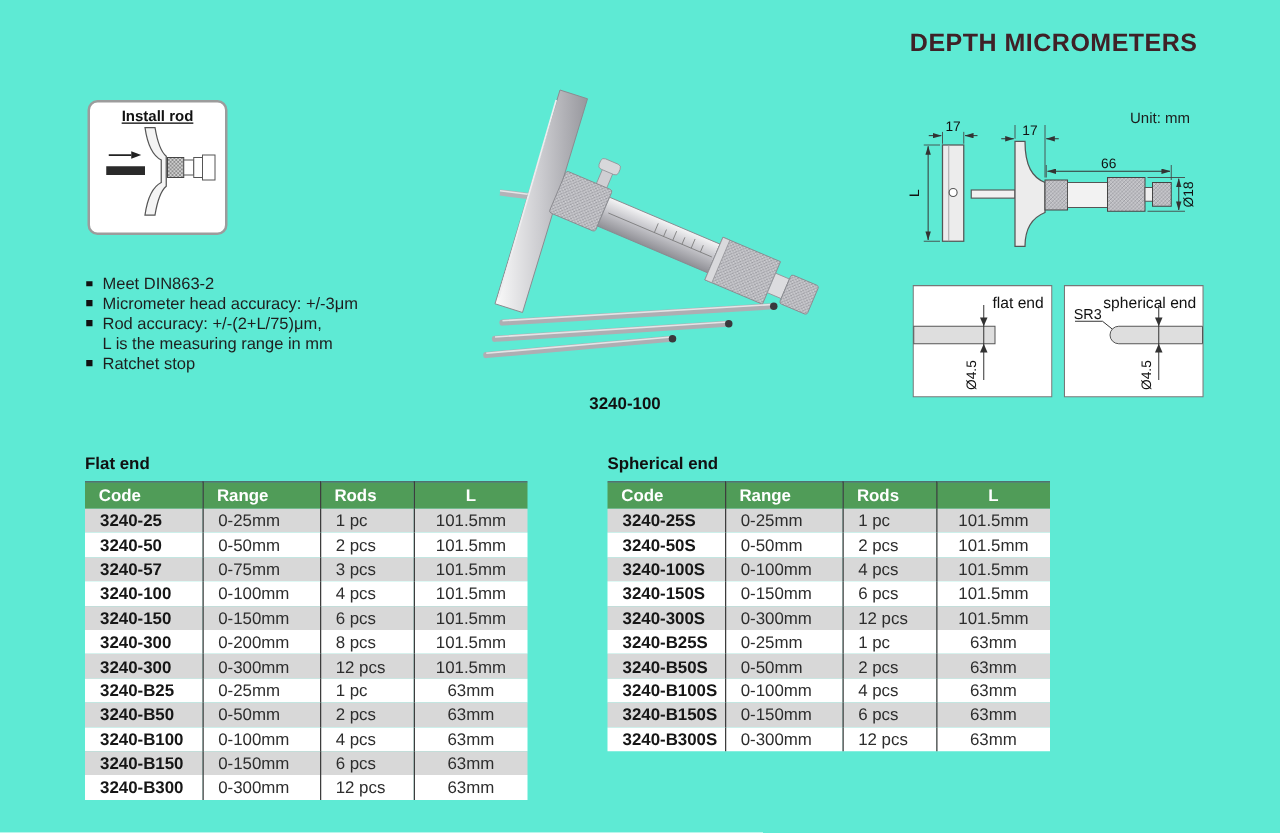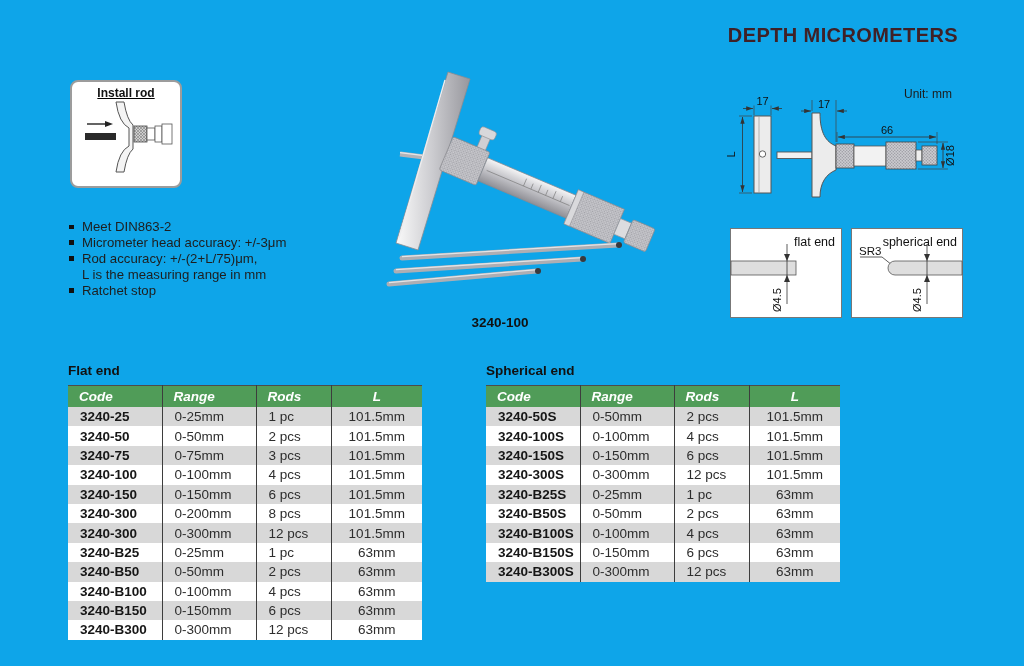--- a/index.html
+++ b/index.html
@@ -1,17 +1,17 @@
 <!DOCTYPE html>
 <html style="--header-green: #509c58; --row-gray: #d8d8d8; --title-color: #3f2127;"><head>
 <meta charset="utf-8">
 <style>
   html,body{margin:0;padding:0;background:#fff;}
   body{font-family:"Liberation Sans","DejaVu Sans",sans-serif;}
-  .page{position:relative;width:1024px;height:666px;background:#0ea5e9;overflow:hidden;}
+  .page{position:relative;width:1024px;height:666px;background:#5eead4;overflow:hidden;}
 
   .title{position:absolute;top:24px;right:66px;font-size:20px;font-weight:bold;
          color:var(--title-color,#3f2127);letter-spacing:.4px;}
   .unit{position:absolute;top:87px;right:72px;font-size:12px;color:#1c1c1c;text-align:right;}
 
   .install-box{position:absolute;left:70px;top:80px;width:112px;height:108px;
                border:2px solid #9c9c9c;border-radius:8px;background:#fff;box-sizing:border-box;text-decoration:underline;}
   .install-label{margin-top:4px;text-align:center;font-size:12px;font-weight:bold;color:#111;}
   .install-box svg{display:block;margin:1px auto 0 auto;}
 
@@ -32,21 +32,21 @@
 
   .section-heading{position:absolute;top:363px;font-size:13.5px;font-weight:bold;color:#111;}
   #flat-heading{left:68px;}
   #sph-heading{left:486px;}
 
   table.spec{position:absolute;top:385px;border-collapse:collapse;table-layout:fixed;
              width:354px;font-size:13.5px;}
   #flat-table{left:68px;}
   #sph-table{left:486px;}
   table.spec th{background:var(--header-green,#509c58);color:#fff;text-align:left;font-weight:bold;
-                height:21px;padding:0 0 0 11px;border-top:1px solid #4c4c4c;font-style:italic;}
+                height:21px;padding:0 0 0 11px;border-top:1px solid #4c4c4c;}
   table.spec td{height:19.4px;padding:0 0 0 12px;color:#2d2d2d;background:#fff;}
   table.spec th:not(:last-child),table.spec td:not(:last-child){border-right:1px solid #3d3d3d;}
   table.spec th:last-child,table.spec td:last-child{text-align:center;padding-left:0;}
   table.spec td:first-child{font-weight:bold;color:#161616;}
   table.spec tbody tr:nth-child(odd) td{background:var(--row-gray,#d8d8d8);}
 
   svg text{font-family:"Liberation Sans","DejaVu Sans",sans-serif;}
 </style>
 </head>
 <body>
@@ -238,21 +238,21 @@
           <td>1 pc</td>
           <td>101.5mm</td>
         </tr>
         <tr>
           <td>3240-50</td>
           <td>0-50mm</td>
           <td>2 pcs</td>
           <td>101.5mm</td>
         </tr>
         <tr>
-          <td>3240-75</td>
+          <td>3240-57</td>
           <td>0-75mm</td>
           <td>3 pcs</td>
           <td>101.5mm</td>
         </tr>
         <tr>
           <td>3240-100</td>
           <td>0-100mm</td>
           <td>4 pcs</td>
           <td>101.5mm</td>
         </tr>
@@ -318,20 +318,26 @@
   <thead>
         <tr>
           <th>Code</th>
           <th>Range</th>
           <th>Rods</th>
           <th>L</th>
         </tr>
       </thead>
       <tbody>
         <tr>
+          <td>3240-25S</td>
+          <td>0-25mm</td>
+          <td>1 pc</td>
+          <td>101.5mm</td>
+        </tr>
+        <tr>
           <td>3240-50S</td>
           <td>0-50mm</td>
           <td>2 pcs</td>
           <td>101.5mm</td>
         </tr>
         <tr>
           <td>3240-100S</td>
           <td>0-100mm</td>
           <td>4 pcs</td>
           <td>101.5mm</td>

